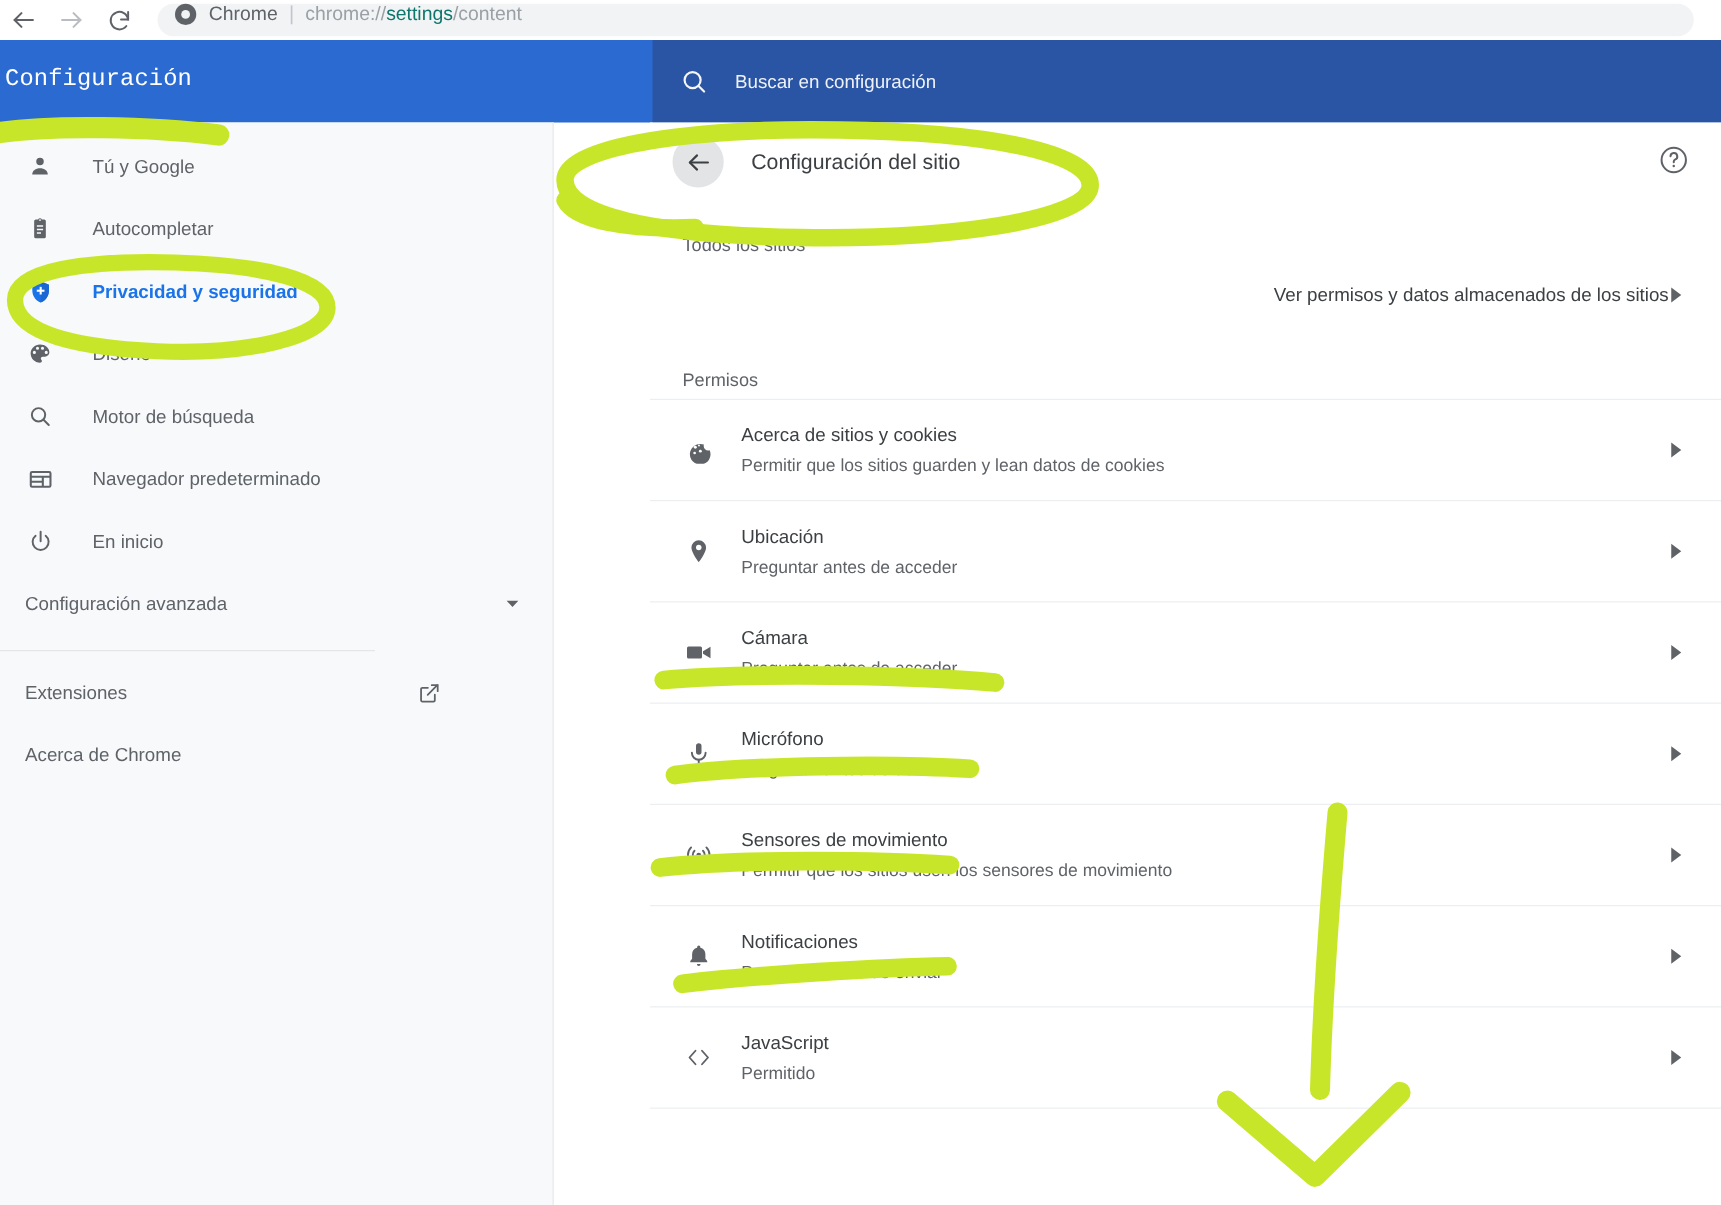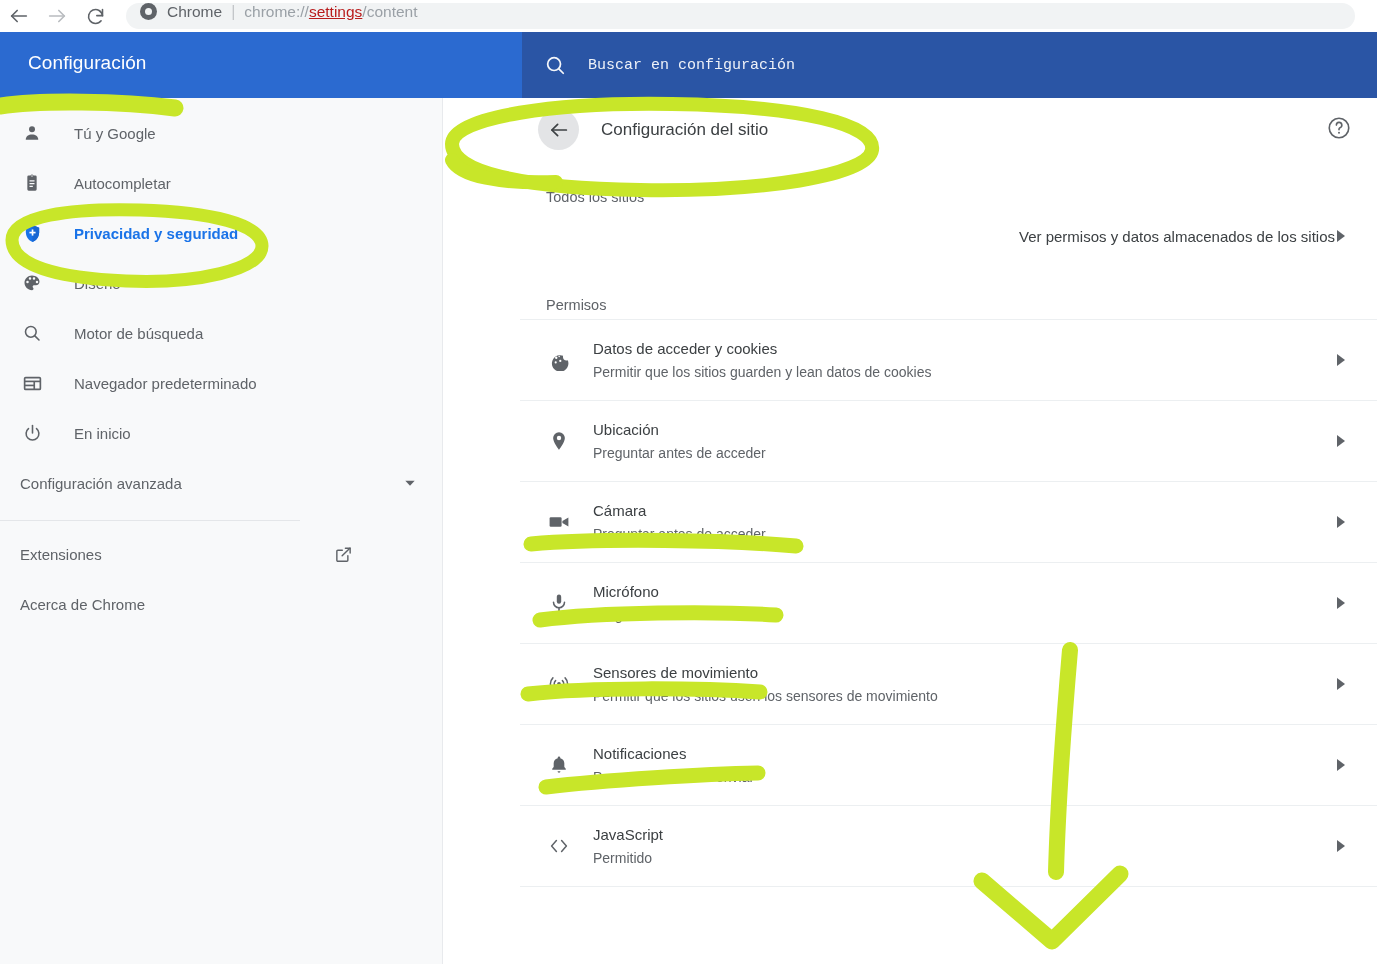--- a/index.html
+++ b/index.html
@@ -39,41 +39,41 @@
   }
   .chrome-logo::after {
     content: ""; width: 7px; height: 7px; border-radius: 50%;
     background: #f1f3f4;
   }
   .url-scheme { margin-left: 10px; color: #5f6368; font-size: 15.5px; }
   .url-sep {
     margin: 0 9px; color: #c3c6c9; font-size: 16px; font-weight: 300;
   }
   .url-text { color: #9aa0a6; font-size: 15.5px; white-space: nowrap; }
-  .url-text b { color: #b91c1c; font-weight: 400; text-decoration: underline; }
+  .url-text b { color: #0f766e; font-weight: 400; }
 
   
   .header-band {
     position: absolute; left: 0; top: 32px; width: 1377px; height: 66px;
     background: #2b6ad0;
   }
   .header-title {
-    position: absolute; left: 28px; top: 52px;
-    color: #ffffff; font-size: 19px; letter-spacing: .1px;
+    position: absolute; left: 4px; top: 52px;
+    color: #ffffff; font-size: 19px; letter-spacing: .1px; font-family: Liberation Mono, monospace;
   }
   .search-area {
     position: absolute; left: 522px; top: 32px; width: 855px; height: 66px;
     background: #2a55a5;
     display: flex; align-items: center; padding-left: 22px;
   }
   .search-icon { color: #ffffff; opacity: .95; display: flex; }
   .search-input {
     background: transparent; border: none; outline: none;
     margin-left: 22px; color: #ffffff; font-size: 15px;
-    font-family: Liberation Mono, monospace; width: 620px;
+    font-family: Liberation Sans, sans-serif; width: 620px;
   }
   .search-input::placeholder { color: #ffffff; opacity: .92; }
 
   
   .sidebar {
     position: absolute; left: 0; top: 98px; width: 443px; height: 866px;
     background: #f8f9fa;
     border-right: 1px solid #e8eaed;
   }
   .nav-item {
@@ -340,21 +340,21 @@
       <span class="ico">
         <svg width="22" height="22" viewBox="0 0 24 24" fill="currentColor">
             <path d="M21.6 12.3a4.6 4.6 0 0 1-1.3.2 4 4 0 0 1-4-4c0-.4.1-.8.2-1.2A9 9 0 1 0 21.6 12.3z"></path>
             <circle cx="9" cy="9.6" r="1.3" fill="#ffffff"></circle>
             <circle cx="13.4" cy="13" r="1.25" fill="#ffffff"></circle>
             <circle cx="8.4" cy="14.6" r="1.15" fill="#ffffff"></circle>
             <circle cx="12.2" cy="8.1" r=".85" fill="#ffffff"></circle>
           </svg>
       </span>
       <span class="txt">
-        <div class="title">Datos de acceder y cookies</div>
+        <div class="title">Acerca de sitios y cookies</div>
         <div class="sub">Permitir que los sitios guarden y lean datos de cookies</div>
       </span>
       <span class="chev">
         <svg width="12" height="14" viewBox="0 0 12 14" fill="currentColor">
             <polygon points="2,1 10,7 2,13"></polygon>
           </svg>
       </span>
     </div>
 
     <div class="perm-row">

